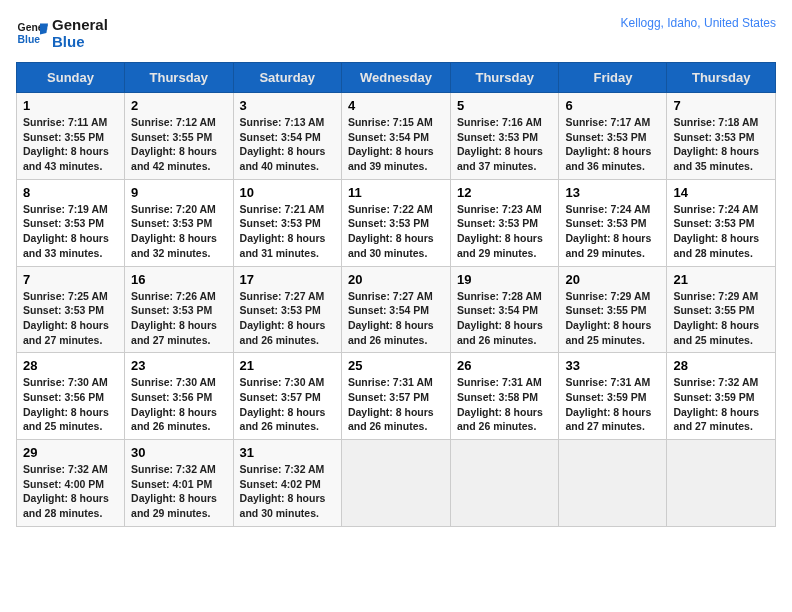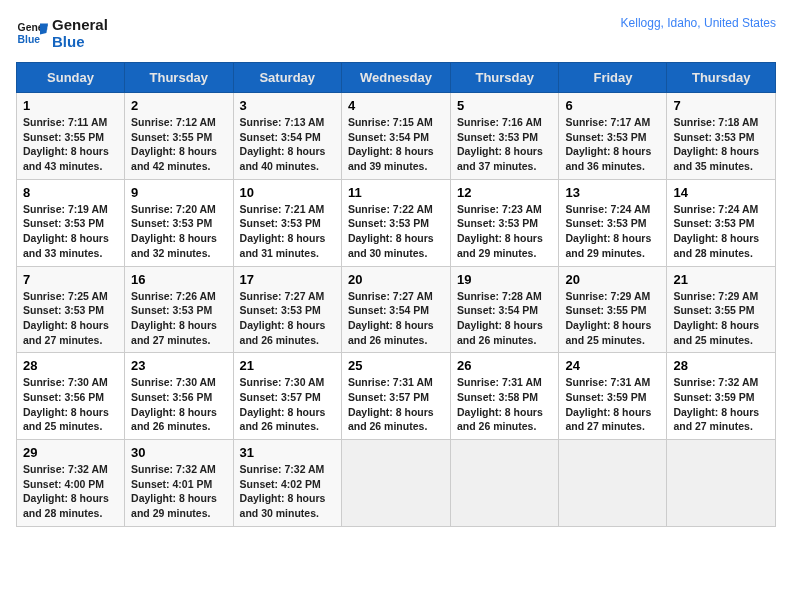--- a/index.html
+++ b/index.html
@@ -215,21 +215,21 @@
       </td>
         <td>
         <span class="day-num">25</span>
         <span class="day-detail">Sunrise: 7:31 AM<br>Sunset: 3:57 PM<br>Daylight: 8 hours and 26 minutes.</span>
       </td>
         <td>
         <span class="day-num">26</span>
         <span class="day-detail">Sunrise: 7:31 AM<br>Sunset: 3:58 PM<br>Daylight: 8 hours and 26 minutes.</span>
       </td>
         <td>
-        <span class="day-num">24</span>
+        <span class="day-num">33</span>
         <span class="day-detail">Sunrise: 7:31 AM<br>Sunset: 3:59 PM<br>Daylight: 8 hours and 27 minutes.</span>
       </td>
         <td>
         <span class="day-num">28</span>
         <span class="day-detail">Sunrise: 7:32 AM<br>Sunset: 3:59 PM<br>Daylight: 8 hours and 27 minutes.</span>
       </td>
       </tr>
       <tr>
         <td>
         <span class="day-num">29</span>

